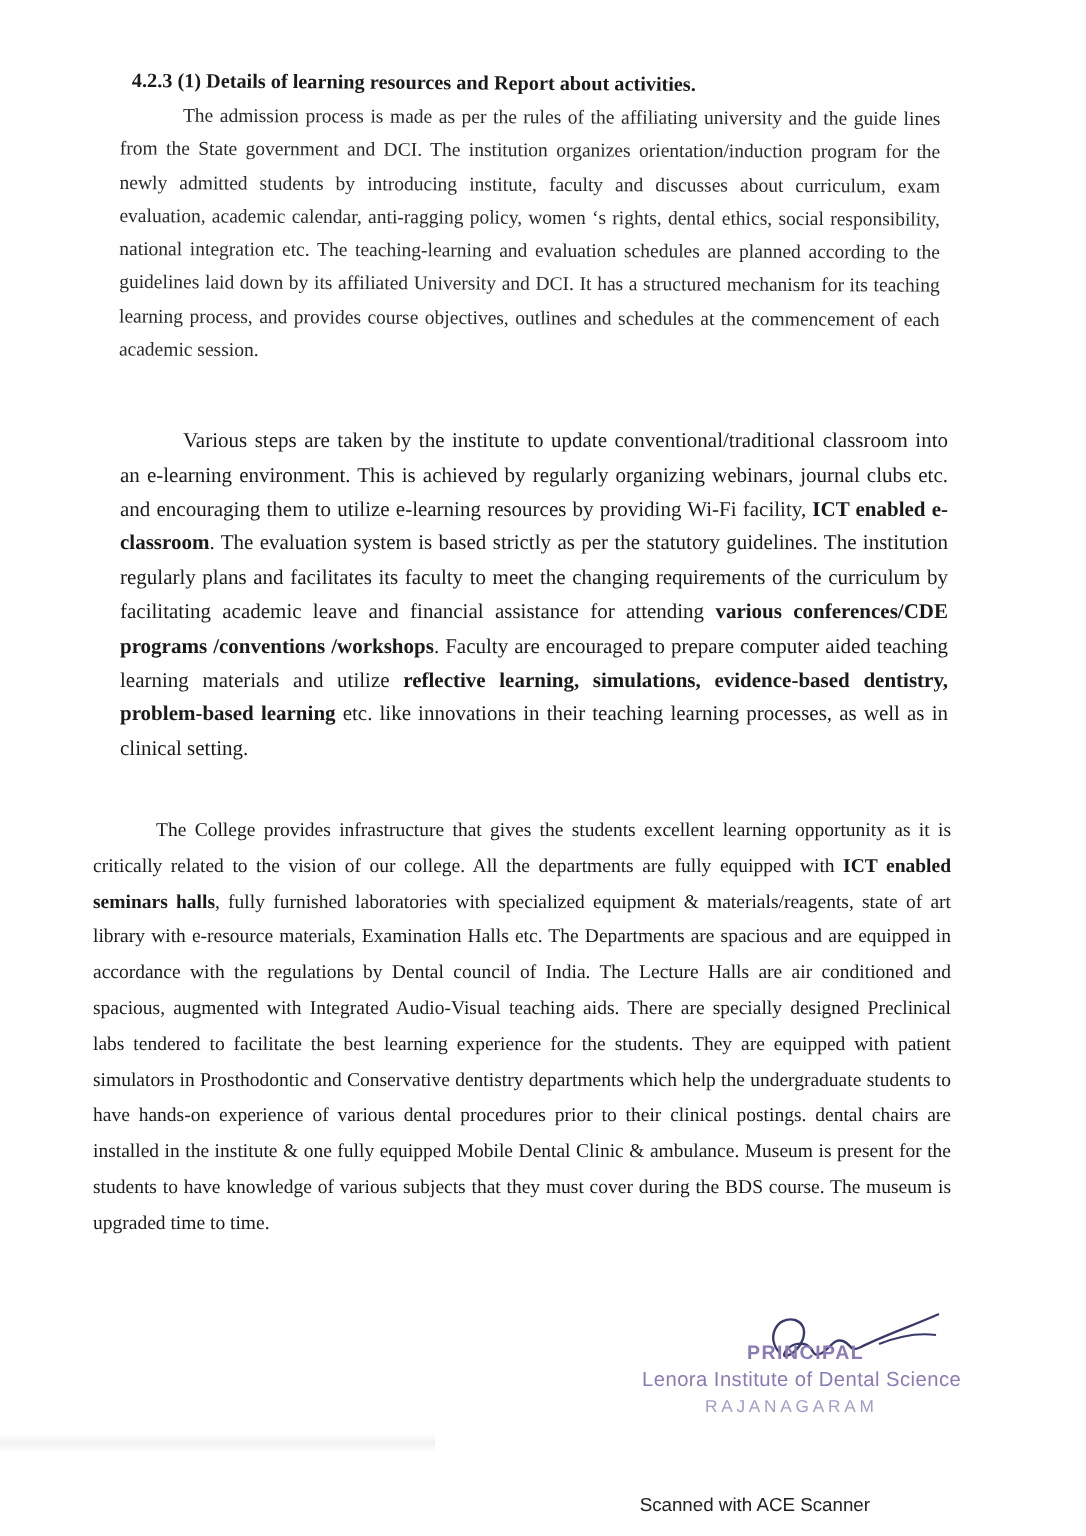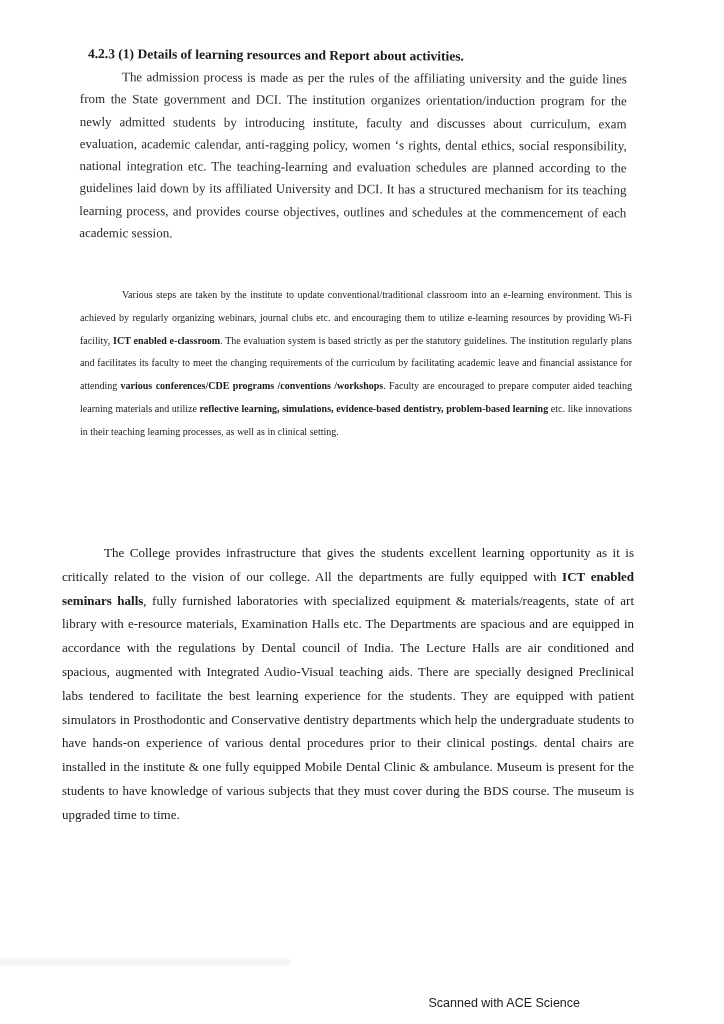--- a/index.html
+++ b/index.html
@@ -12,21 +12,21 @@
     position: absolute; left: 88px; top: 46px; font-weight: bold; font-size: 13.5px;
     transform: rotate(0.4deg); transform-origin: left top;
   }
   .para {
     position: absolute; font-size: 14px; line-height: 23.6px; text-align: justify;
     text-align-last: left; margin: 0;
   }
   .para .indent { display: inline-block; width: 42px; }
   .para b { font-weight: bold; }
   #p1 { left: 80px; top: 66px; width: 547px; font-size: 13px; line-height: 22.3px; color: #2a2a2a; transform: rotate(0.25deg); transform-origin: left top; }
-  #p2 { left: 80px; top: 284px; width: 552px; font-size: 10px; line-height: 22.8px; }
+  #p2 { left: 80px; top: 284px; width: 552px; font-size: 14px; line-height: 22.8px; }
   #p3 { left: 62px; top: 541px; width: 572px; font-size: 13px; line-height: 23.8px; }
   .stamp {
     position: absolute; left: 420px; top: 880px; width: 260px; height: 80px;
   }
   .stamp-title { position: absolute; left: 78px; top: 14px; color: #8a7bb4; font-family: "Liberation Sans", sans-serif; font-size: 13px; font-weight: bold; letter-spacing: 1px; }
   .stamp-line2 { position: absolute; left: 8px; top: 32px; color: #8a7bb4; font-family: "Liberation Sans", sans-serif; font-size: 13.5px; letter-spacing: 0.3px; }
   .stamp-line3 { position: absolute; left: 50px; top: 52px; color: #a69ac8; font-family: "Liberation Sans", sans-serif; font-size: 11.5px; letter-spacing: 2.5px; }
   .signature { position: absolute; left: 70px; top: -8px; width: 140px; height: 50px; }
   .scan-artifact { position: absolute; left: 0; top: 956px; width: 290px; height: 12px; background: linear-gradient(to bottom, rgba(235,235,235,0), rgba(235,235,235,0.7), rgba(235,235,235,0)); }
   .footer { position: absolute; right: 20px; top: 996px; font-family: "Liberation Sans", "DejaVu Sans", sans-serif; font-size: 12.5px; color: #222; }
@@ -34,17 +34,26 @@
 </head>
 <body>
 
 <div class="page">
   <div class="heading">4.2.3 (1) Details of learning resources and Report about activities.</div>
 
   <p class="para" id="p1"><span class="indent"></span><span>The admission process is made as per the rules of the affiliating university and the guide lines from the State government and DCI. The institution organizes orientation/induction program for the newly admitted students by introducing institute, faculty and discusses about curriculum, exam evaluation, academic calendar, anti-ragging policy, women ‘s rights, dental ethics, social responsibility, national integration etc. The teaching-learning and evaluation schedules are planned according to the guidelines laid down by its affiliated University and DCI. It has a structured mechanism for its teaching learning process, and provides course objectives, outlines and schedules at the commencement of each academic session.</span></p>
   <p class="para" id="p2"><span class="indent"></span><span>Various steps are taken by the institute to update conventional/traditional classroom into an e-learning environment. This is achieved by regularly organizing webinars, journal clubs etc. and encouraging them to utilize e-learning resources by providing Wi-Fi facility, </span><b>ICT enabled e-classroom</b><span>. The evaluation system is based strictly as per the statutory guidelines. The institution regularly plans and facilitates its faculty to meet the changing requirements of the curriculum by facilitating academic leave and financial assistance for attending </span><b>various conferences/CDE programs /conventions /workshops</b><span>. Faculty are encouraged to prepare computer aided teaching learning materials and utilize </span><b>reflective learning, simulations, evidence-based dentistry, problem-based learning</b><span> etc. like innovations in their teaching learning processes, as well as in clinical setting.</span></p>
   <p class="para" id="p3"><span class="indent"></span><span>The College provides infrastructure that gives the students excellent learning opportunity as it is critically related to the vision of our college. All the departments are fully equipped with </span><b>ICT enabled seminars halls</b><span>, fully furnished laboratories with specialized equipment &amp; materials/reagents, state of art library with e-resource materials, Examination Halls etc. The Departments are spacious and are equipped in accordance with the regulations by Dental council of India. The Lecture Halls are air conditioned and spacious, augmented with Integrated Audio-Visual teaching aids. There are specially designed Preclinical labs tendered to facilitate the best learning experience for the students. They are equipped with patient simulators in Prosthodontic and Conservative dentistry departments which help the undergraduate students to have hands-on experience of various dental procedures prior to their clinical postings. dental chairs are installed in the institute &amp; one fully equipped Mobile Dental Clinic &amp; ambulance. Museum is present for the students to have knowledge of various subjects that they must cover during the BDS course. The museum is upgraded time to time.</span></p>
 
+  <div class="stamp">
+    <svg class="signature" viewBox="0 0 140 50">
+      <path d="M30,30 C20,20 28,5 40,8 C52,12 44,30 34,32 C30,33 36,22 46,24 C54,26 50,34 58,30 C64,26 66,20 72,22 C78,24 76,30 84,26 C100,18 118,12 136,4" fill="none" stroke="#3a3a6a" stroke-width="1.6"></path>
+      <path d="M96,24 C106,20 120,16 134,18" fill="none" stroke="#3a3a6a" stroke-width="1.3"></path>
+    </svg>
+    <div class="stamp-title">PRINCIPAL</div>
+    <div class="stamp-line2">Lenora Institute of Dental Science</div>
+    <div class="stamp-line3">RAJANAGARAM</div>
+  </div>
 
   <div class="scan-artifact"></div>
 
-  <div class="footer">Scanned with ACE Science</div>
+  <div class="footer">Scanned with ACE Scanner</div>
 </div>
 
 </body></html>

